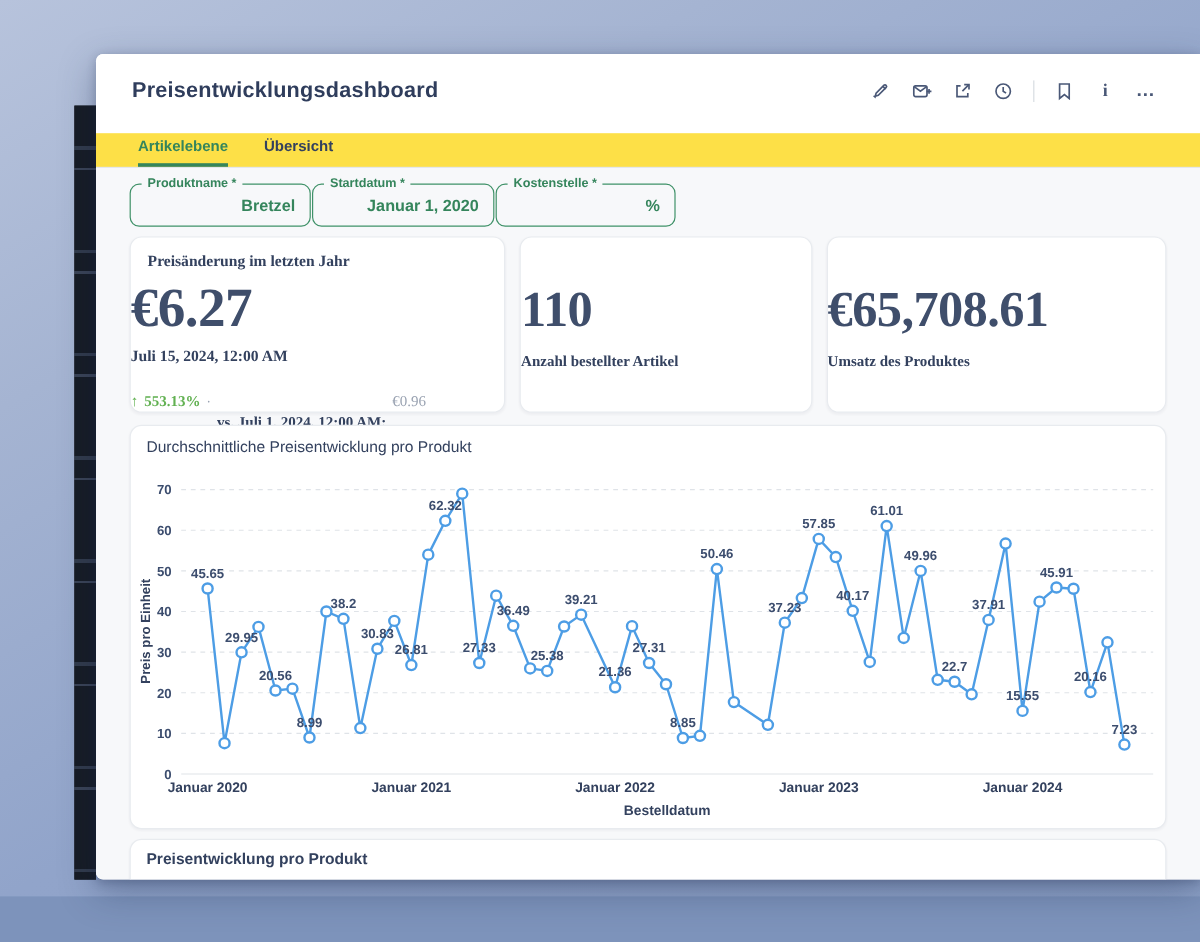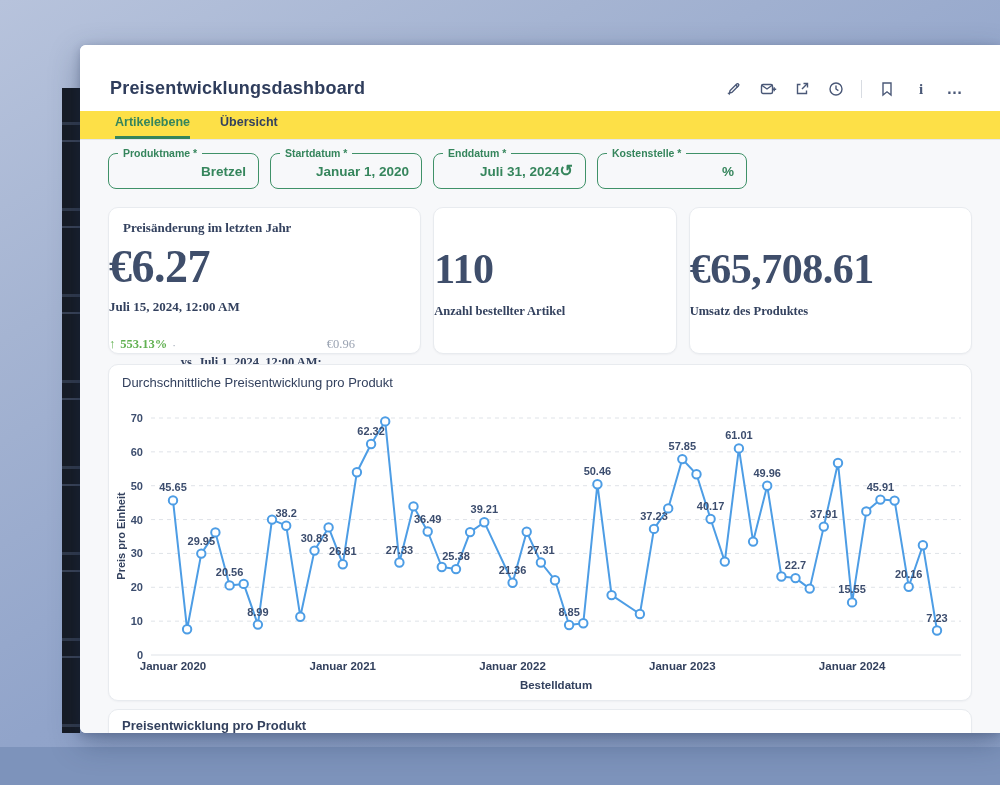--- a/index.html
+++ b/index.html
@@ -12,33 +12,33 @@
   .side-sliver{
     position:absolute;left:62px;top:88px;width:18px;height:645px;background:#161b24;z-index:1;
     background-image:repeating-linear-gradient(#161b24 0 34px,#313a4b 34px 37px,#161b24 37px 52px,#3a4356 52px 54px,#161b24 54px 86px);
   }
   .panel{
     position:absolute;left:80px;top:45px;width:920px;height:688px;z-index:2;
     background:#ffffff;border-radius:6px 0 0 6px;overflow:hidden;
     box-shadow:0 10px 30px rgba(30,45,80,.35),0 2px 8px rgba(30,45,80,.25);
     display:flex;flex-direction:column;
   }
-  .panel-header{height:46px;padding:20px 36px 0 30px;display:flex;justify-content:space-between;align-items:center;background:#fff;}
+  .panel-header{height:46px;padding:20px 36px 0 30px;display:flex;justify-content:space-between;align-items:flex-start;background:#fff;}
   .page-title{font-size:18px;font-weight:700;color:#2f3d5c;letter-spacing:.2px;}
   .icon-row{display:flex;align-items:center;gap:16px;margin-top:2px;color:#4a5877;}
   .icon-row svg{display:block;}
   .icon-btn{width:18px;height:18px;display:flex;align-items:center;justify-content:center;cursor:pointer;}
   .v-divider{width:1px;height:18px;background:#d8dce2;}
   .info-glyph{font-size:15px;font-weight:600;color:#4a5877;font-family:"Liberation Serif",serif;}
   .more-glyph{font-size:16px;font-weight:700;color:#4a5877;letter-spacing:1px;line-height:8px;}
   .tabs-row{display:flex;gap:30px;padding:0 0 0 35px;border-bottom:1px solid #e4e7ec;background:#fde047;}
   .tab{font-size:12.5px;font-weight:700;color:#33415e;padding:4px 0 7px 0;cursor:pointer;border-bottom:3px solid transparent;}
   .tab.active{color:#35855c;border-bottom-color:#35855c;}
   .content{flex:1;background:#f7f8fa;padding:13px 28px 0 28px;overflow:hidden;}
-  .filters-row{display:flex;gap:11px;margin-bottom:18px;}
+  .filters-row{display:flex;gap:1px;margin-bottom:8px;}
   .filter-field{position:relative;height:34px;border:1.7px solid #3f9168;border-radius:8px;background:transparent;}
   .filter-field .f-label{position:absolute;top:-7px;left:9px;background:#f7f8fa;padding:0 5px;font-size:10.5px;font-weight:700;color:#35855c;white-space:nowrap;}
   .filter-field .f-value{display:flex;align-items:center;height:100%;padding:0 12px;font-size:13.5px;font-weight:700;color:#35855c;justify-content:flex-end;}
   .reset-glyph{font-size:16px;color:#35855c;font-weight:700;cursor:pointer;line-height:1;}
   .w1{width:149px}.w2{width:150px}.w3{width:151px}.w4{width:148px}
   .kpi-row{display:flex;gap:12px;margin-bottom:10px;}
   .card{background:#fff;border:1px solid #e8ebef;border-radius:10px;box-shadow:0 1px 2px rgba(20,30,60,.04);}
   .kpi-card{height:145px;position:relative;display:flex;flex-direction:column;align-items:flex-start;font-family:Liberation Serif, serif;}
   .kpi1{width:312px}.kpi2{width:242px}.kpi3{width:282px}
   .kpi-title{align-self:flex-start;font-size:13px;font-weight:700;color:#33415e;padding:12px 0 0 14px;}
@@ -118,27 +118,20 @@
         <span class="f-label">Produktname *</span>
         <span class="f-value">
             <span>Bretzel</span>
           </span>
       </div>
       <div class="filter-field w2">
         <span class="f-label">Startdatum *</span>
         <span class="f-value">
             <span>Januar 1, 2020</span>
           </span>
-      </div>
-      <div class="filter-field w3">
-        <span class="f-label">Enddatum *</span>
-        <span class="f-value">
-          <span>Juli 31, 2024</span>
-          <span class="reset-glyph">↺</span>
-        </span>
       </div>
       <div class="filter-field w4">
         <span class="f-label">Kostenstelle *</span>
         <span class="f-value">
             <span>%</span>
           </span>
       </div>
     </div>
 
     <div class="kpi-row">

